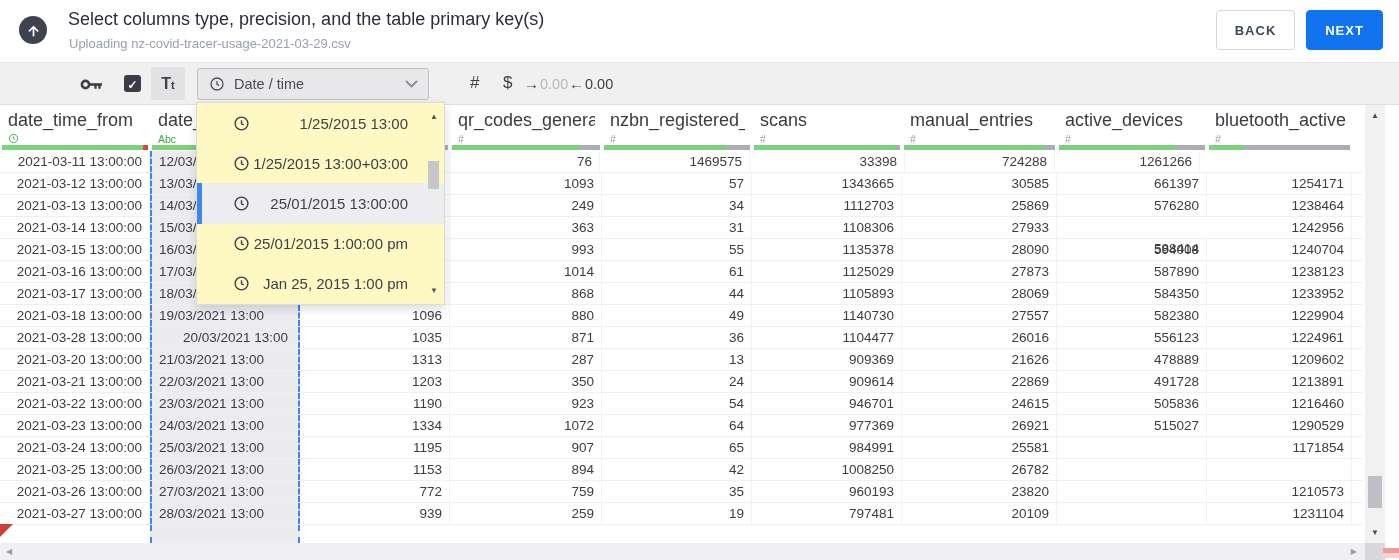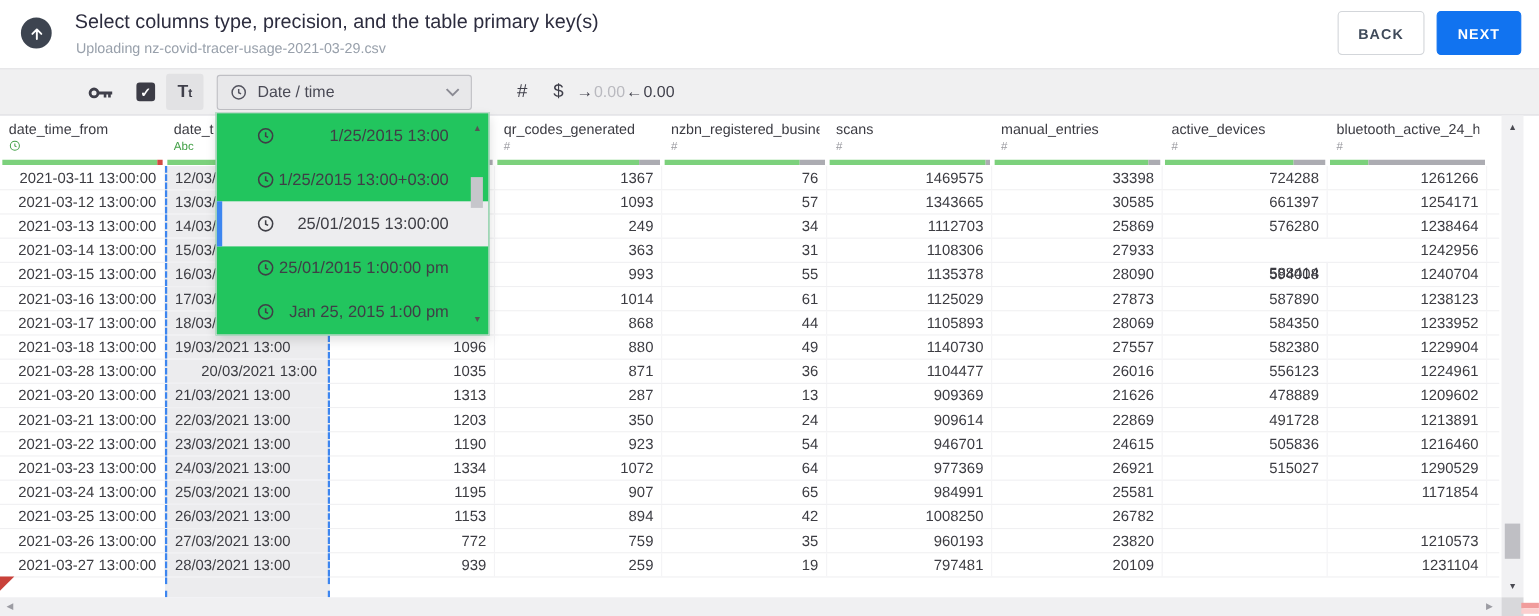--- a/index.html
+++ b/index.html
@@ -39,21 +39,21 @@
   .dec{position:absolute;top:12px;font-size:14.5px;color:#3f3f4a;white-space:nowrap;}
   .dec1{left:524px;}
   .dec2{left:569px;}
   .dec-arrow{font-size:15px;margin-right:1px;}
   .dec1 .dec-val{color:#b9b9bf;}
   .dec2 .dec-val{color:#3f3f4a;}
 
   
   .thead{position:absolute;left:0;top:105px;height:40px;display:flex;}
   .th{box-sizing:border-box;padding:5px 7px 0 8px;overflow:hidden;}
-  .th-name{display:block;font-size:13px;color:#3b3b42;white-space:nowrap;overflow:hidden;}
+  .th-name{display:block;font-size:18px;color:#3b3b42;white-space:nowrap;overflow:hidden;}
   .th-type{display:block;font-size:10.5px;margin-top:2px;}
   .th-type.green{color:var(--type-green);}
   .th-type.muted{color:var(--type-gray);}
   .mini-clock svg{width:11px;height:11px;}
   .bars{position:absolute;left:0;top:145px;height:6px;display:flex;}
   .bar-cell{box-sizing:border-box;padding:0 2px;}
   .bar-inner{display:flex;height:5px;overflow:hidden;}
   .bar-inner div{height:5px;}
   .tbody{position:absolute;left:0;top:151px;}
   .trow{display:flex;width:1363px;height:22px;border-bottom:1px solid #f0f0f2;box-sizing:border-box;}
@@ -74,21 +74,21 @@
   .vs-thumb{position:absolute;left:3px;top:371px;width:14px;height:32px;background:#bfbfc4;}
   .vs-down{position:absolute;bottom:6px;left:0;width:100%;text-align:center;font-size:8px;color:#4a4a52;}
   .hscroll{position:absolute;left:0;top:543px;width:1365px;height:17px;background:#f0f0f2;}
   .hs-left{position:absolute;left:6px;top:4px;font-size:8px;color:#9c9ca3;}
   .hs-right{position:absolute;right:8px;top:4px;font-size:8px;color:#9c9ca3;}
   .sb-corner{position:absolute;left:1365px;top:543px;width:20px;height:17px;background:#d8d8db;}
   .pink1{position:absolute;left:1383px;top:548px;width:16px;height:5px;background:#f19c9c;}
   .pink2{position:absolute;left:1383px;top:553px;width:16px;height:5px;background:#fbcfcf;}
 
   
-  .panel{position:absolute;left:196px;top:102px;width:249px;height:203px;background:#22c55e;
+  .panel{position:absolute;left:196px;top:102px;width:249px;height:203px;background:#fef9c3;
          border:1px solid #dcdcdf;box-shadow:0 4px 10px rgba(0,0,0,.14);z-index:50;
          box-sizing:border-box;overflow:hidden;}
   .dd-item{position:relative;height:40.2px;display:flex;align-items:center;padding-left:36px;
            box-sizing:border-box;cursor:pointer;}
   .dd-item.selected{background:#ededef;}
   .dd-item.selected::before{content:"";position:absolute;left:0;top:0;bottom:0;width:5px;
                             background:var(--selection-blue);}
   .dd-clock{display:flex;color:#3f3f46;}
   .dd-clock svg{width:17px;height:17px;}
   .dd-label{flex:1;text-align:right;padding-right:36px;font-size:15px;color:#3f3f46;white-space:nowrap;}
@@ -246,21 +246,20 @@
           <div style="width: 25%; background: rgb(124, 209, 124);"></div>
           <div style="width: 75%; background: rgb(172, 172, 178);"></div>
         </div>
       </div>
     </div>
   <div class="tbody" id="tbody">
       <div class="trow">
         <div class="tcell ar" style="width: 150px;">2021-03-11 13:00:00</div>
         <div class="tcell al sel" style="width: 150px;">12/03/2021 13:00</div>
         <div class="tcell ar" style="width: 150px;"></div>
-        <div class="tcell ar" style="width: 152px;">1367</div>
         <div class="tcell ar" style="width: 150px;">76</div>
         <div class="tcell ar" style="width: 150px;">1469575</div>
         <div class="tcell ar" style="width: 155px;">33398</div>
         <div class="tcell ar" style="width: 150px;">724288</div>
         <div class="tcell ar" style="width: 145px;">1261266</div>
       </div>
       <div class="trow">
         <div class="tcell ar" style="width: 150px;">2021-03-12 13:00:00</div>
         <div class="tcell al sel" style="width: 150px;">13/03/2021 13:00</div>
         <div class="tcell ar" style="width: 150px;"></div>

